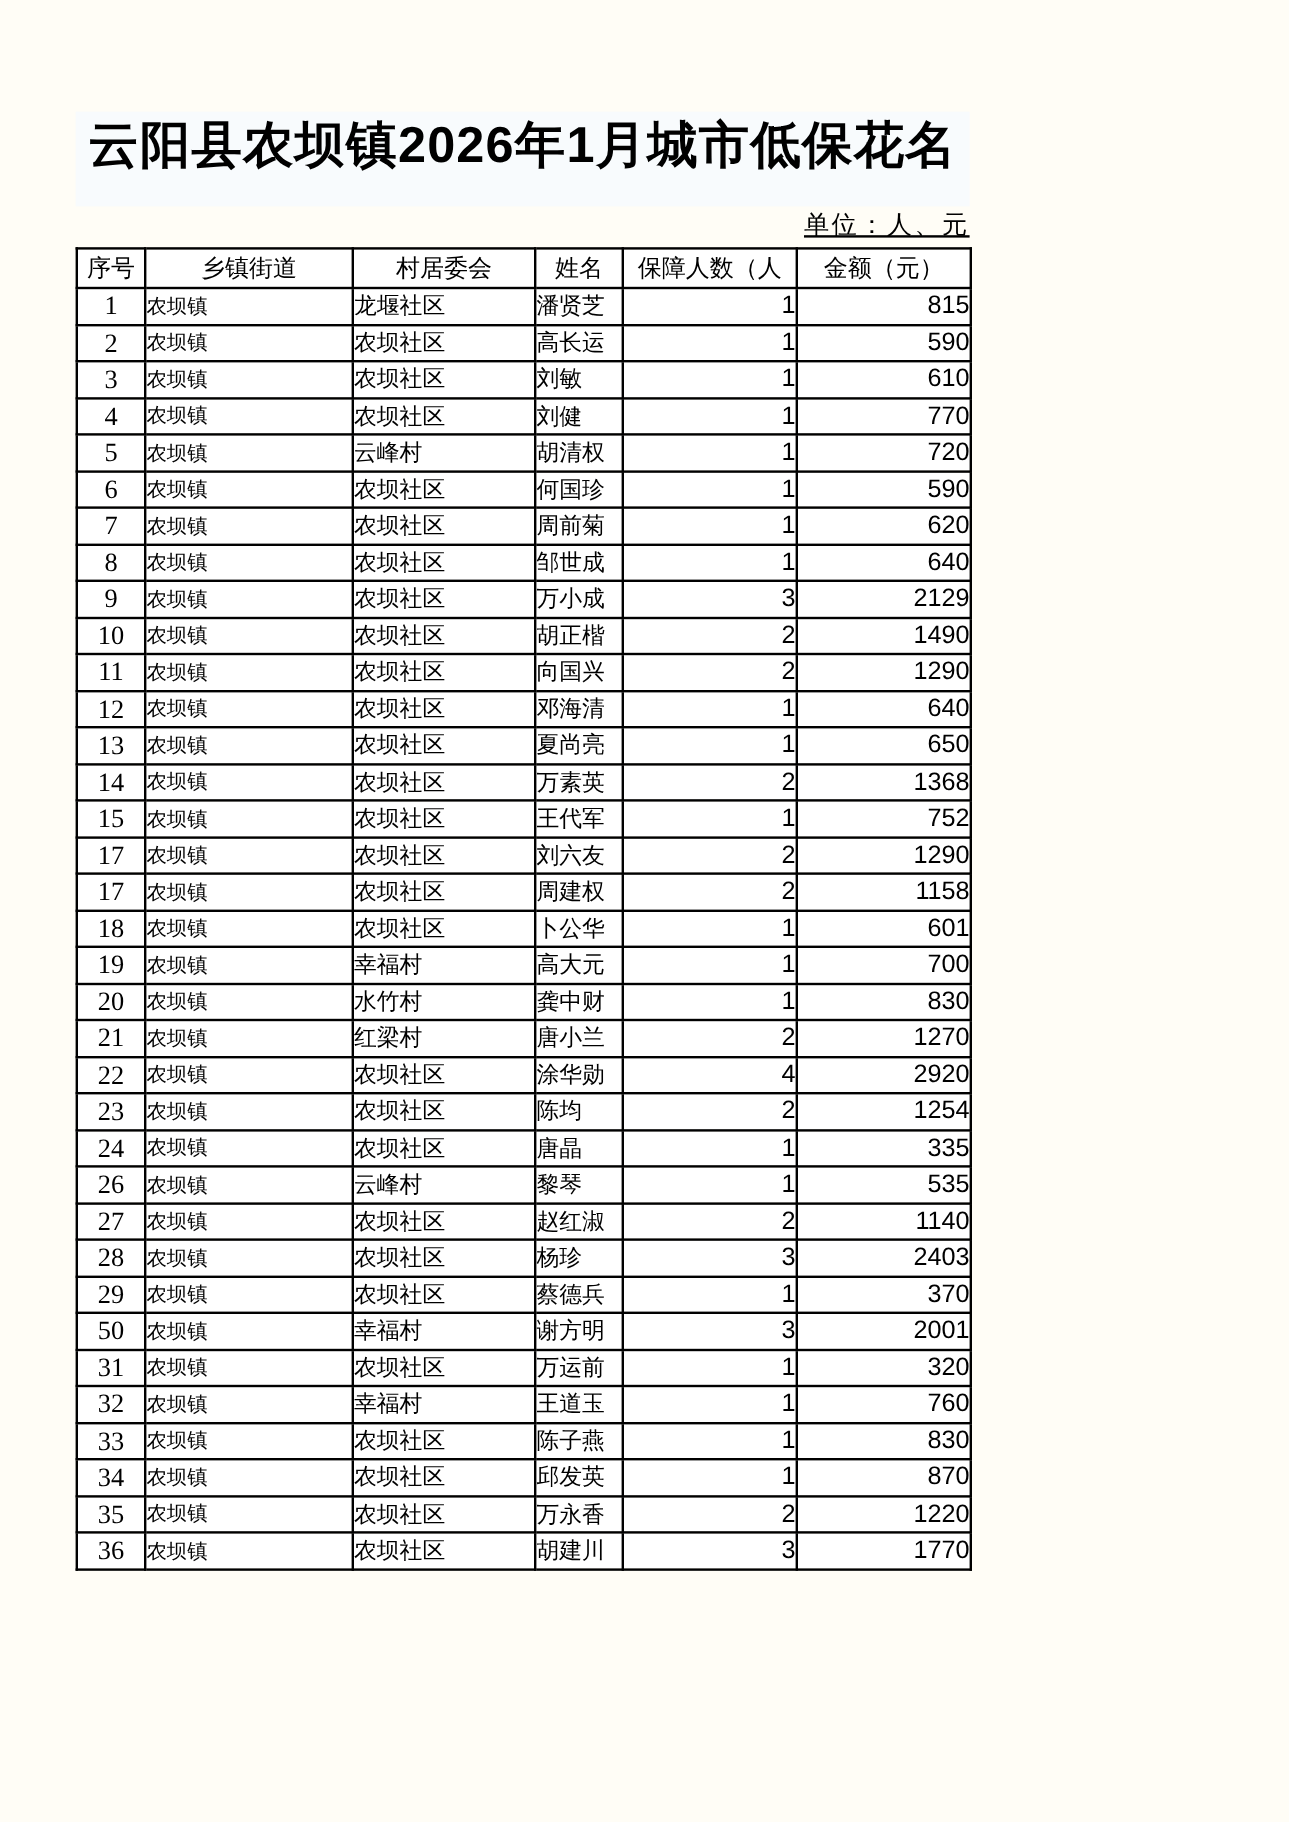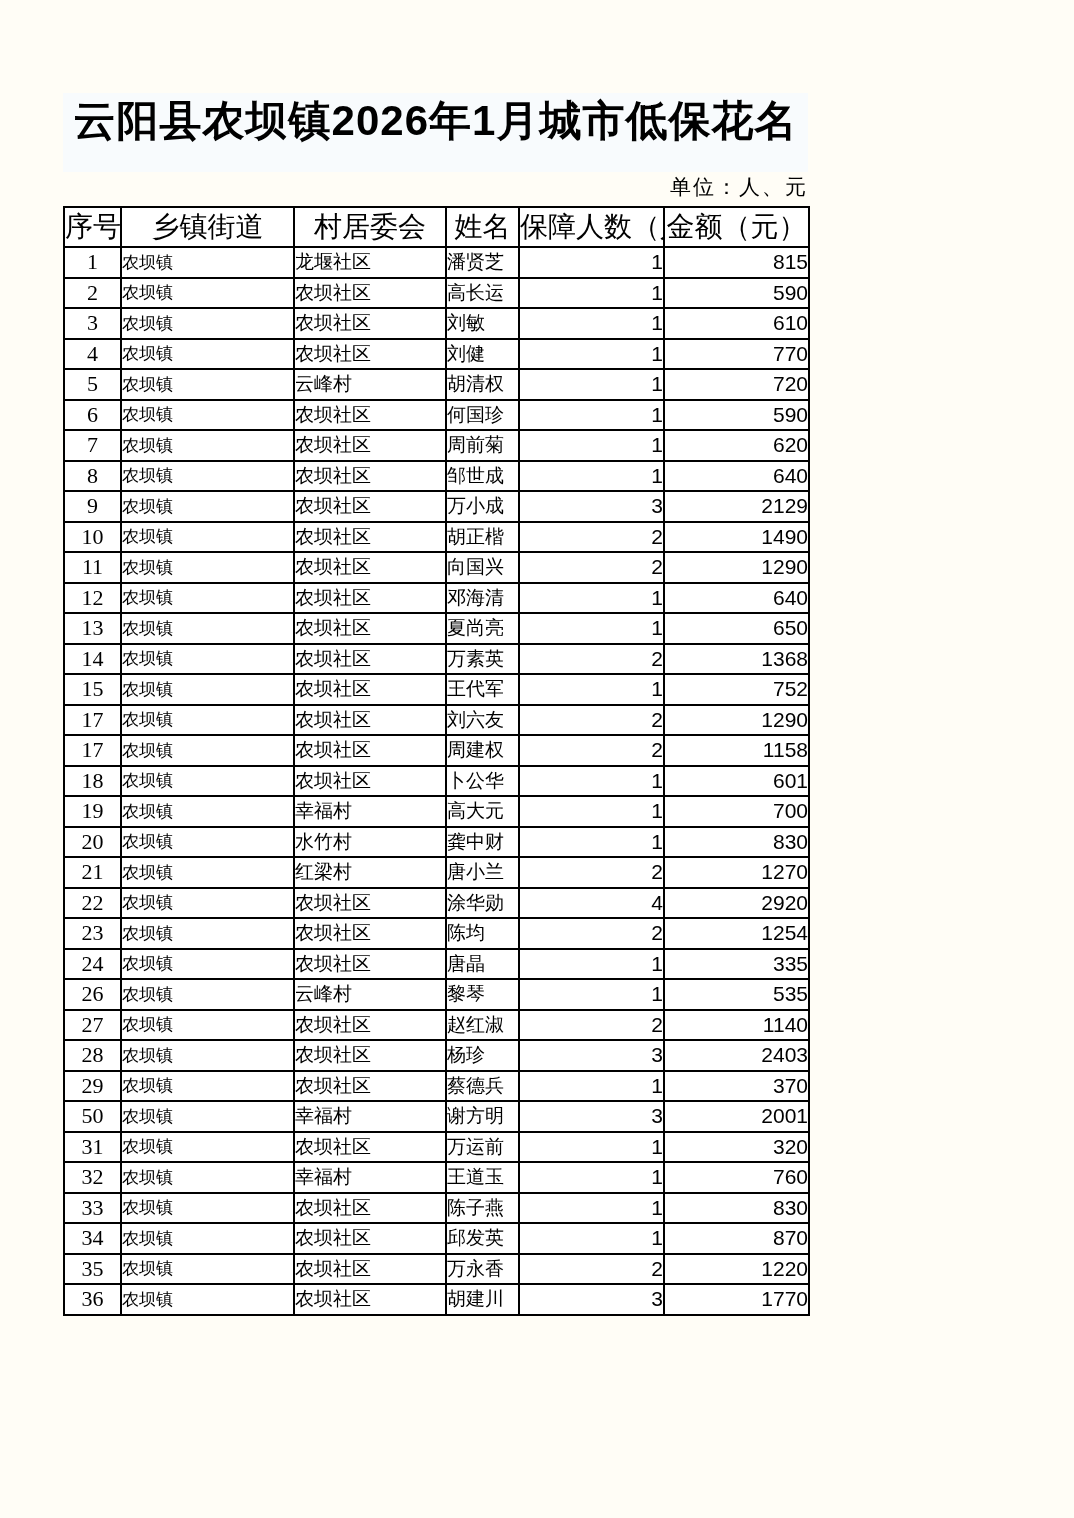--- a/index.html
+++ b/index.html
@@ -38,41 +38,42 @@
   }
   .unit-note {
     position: absolute;
     left: 63px;
     top: 173px;
     width: 745px;
     text-align: right;
     font-size: 21px;
     font-family: "Liberation Serif", serif;
     letter-spacing: 2px;
+    text-decoration: underline;
   }
   table.roster {
     position: absolute;
     left: 63px;
     top: 206px;
     width: 745px;
     border-collapse: collapse;
     table-layout: fixed;
   }
   table.roster th, table.roster td {
     border: 2px solid var(--border);
     background: var(--cell-bg);
     padding: 0;
     white-space: nowrap;
     overflow: hidden;
     vertical-align: middle;
   }
   thead th {
     height: 33px;
     font-weight: normal;
-    font-size: 28px;
+    font-size: 20px;
     text-align: center;
   }
   tbody td { height: 30.5px; }
   .c-seq {
     text-align: center;
     font-family: "Liberation Serif", serif;
     font-size: 22px;
   }
   .c-town  { text-align: left; font-size: 17px; }
   .c-village { text-align: left; padding-left: 6px; font-size: 19px; }

